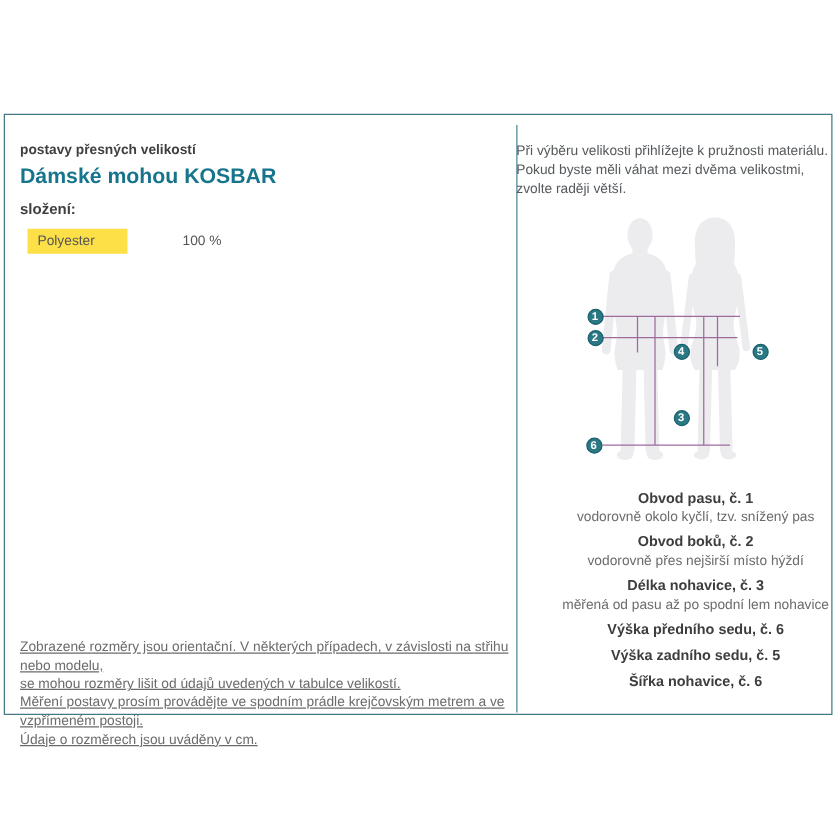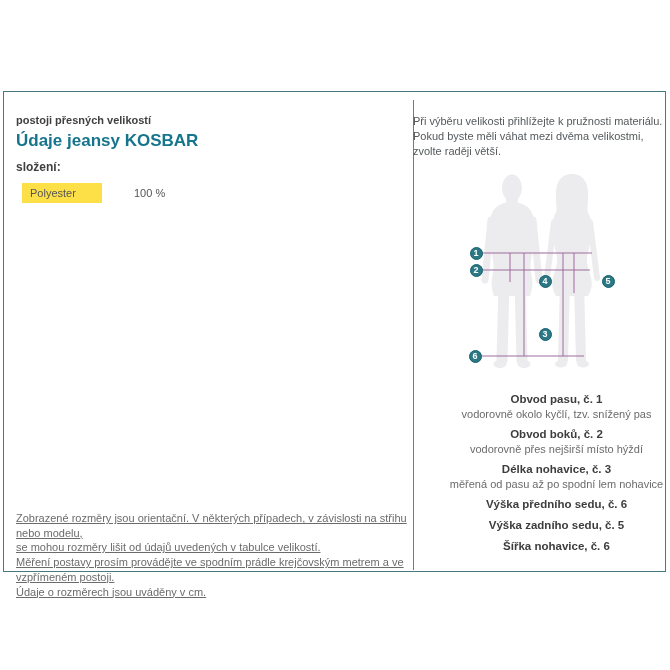--- a/index.html
+++ b/index.html
@@ -13,21 +13,21 @@
   }
   .divider{position:absolute;left:413px;top:100px;width:1px;height:470px;background:#4d8893;}
   .eyebrow{position:absolute;left:16px;top:114px;font-size:11px;font-weight:bold;color:#3f3f3f;}
   .title{position:absolute;left:16px;top:131px;font-size:17px;font-weight:bold;color:#16758c;}
   .comp-label{position:absolute;left:16px;top:160px;font-size:12px;font-weight:bold;color:#3f3f3f;}
   .comp-row{position:absolute;left:22px;top:183px;display:flex;align-items:center;}
   .material-chip{
     width:72px;height:20px;background:#fde047;color:#555555;font-size:11px;
     line-height:20px;padding-left:8px;
   }
-  .material-pct{margin-left:32px;font-size:11px;color:#555555;}
+  .material-pct{margin-left:44px;font-size:11px;color:#555555;}
   .disclaimer{position:absolute;left:16px;top:511px;font-size:11px;color:#6b6b6b;line-height:14.7px;width:392px;text-decoration:underline;}
   .note{position:absolute;left:413px;top:114px;width:254px;font-size:11px;color:#55595c;line-height:15px;}
   .diagram{position:absolute;left:420px;top:160px;width:248px;height:230px;}
   .diagram svg{position:absolute;left:0;top:0;}
   .sil{fill:#ececee;}
   .sil-st{stroke:#ececee;}
   .ml{stroke:#9d6a9e;stroke-width:1;}
   .badge{
     position:absolute;width:13px;height:13px;border-radius:50%;
     background:#2b7885;border:1px solid #19616d;box-sizing:border-box;
@@ -37,22 +37,22 @@
   .measure-item{margin-bottom:6px;padding-left:33px;}
   .measure-name{font-size:11.5px;font-weight:bold;color:#3d3d3d;line-height:15px;}
   .measure-desc{font-size:11px;color:#6b6b6b;line-height:14px;}
 </style>
 </head>
 <body>
 
 <div class="page-root">
   <div class="panel"></div>
 
-  <div class="eyebrow">postoji přesných velikostí</div>
-  <div class="title">Údaje jeansy KOSBAR</div>
+  <div class="eyebrow">postavy přesných velikostí</div>
+  <div class="title">Dámské mohou KOSBAR</div>
 
   <div class="comp-label">složení:</div>
   <div class="comp-row">
     <div class="material-chip">Polyester</div>
     <div class="material-pct">100 %</div>
   </div>
 
   <div class="disclaimer" id="disclaimer">
       <div class="line">Zobrazené rozměry jsou orientační. V některých případech, v závislosti na střihu nebo modelu,</div>
       <div class="line">se mohou rozměry lišit od údajů uvedených v tabulce velikostí.</div>

